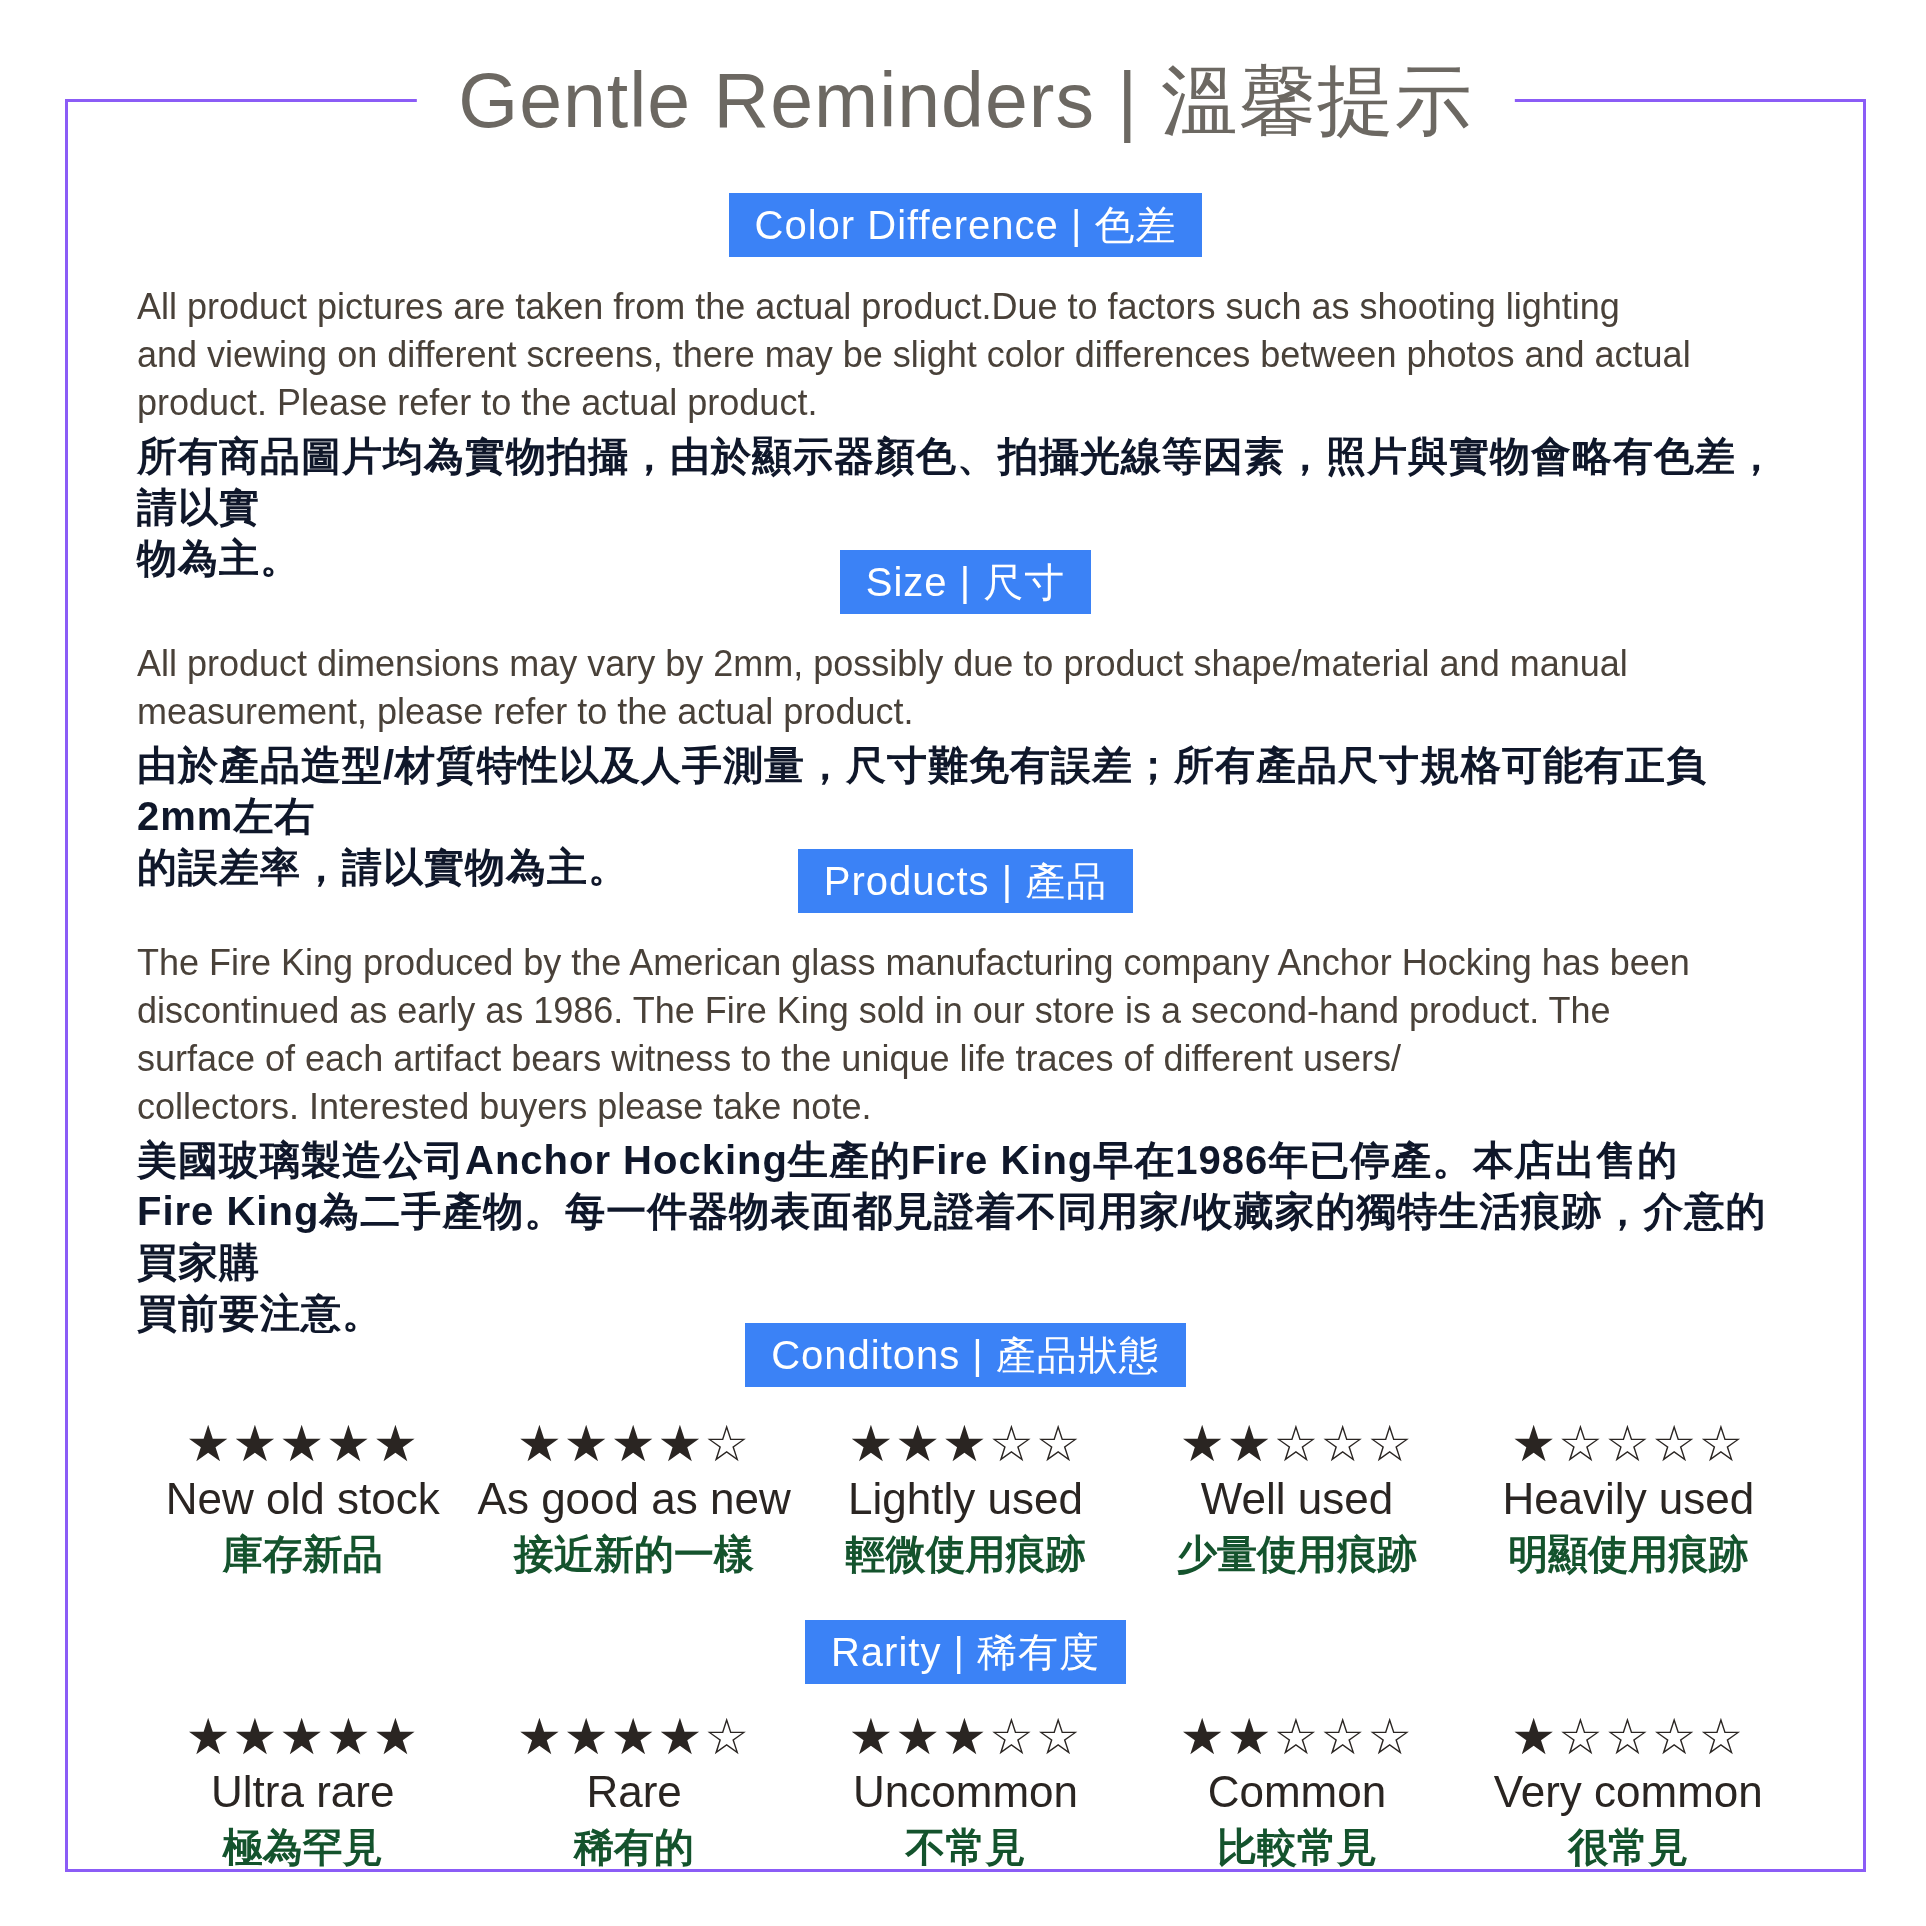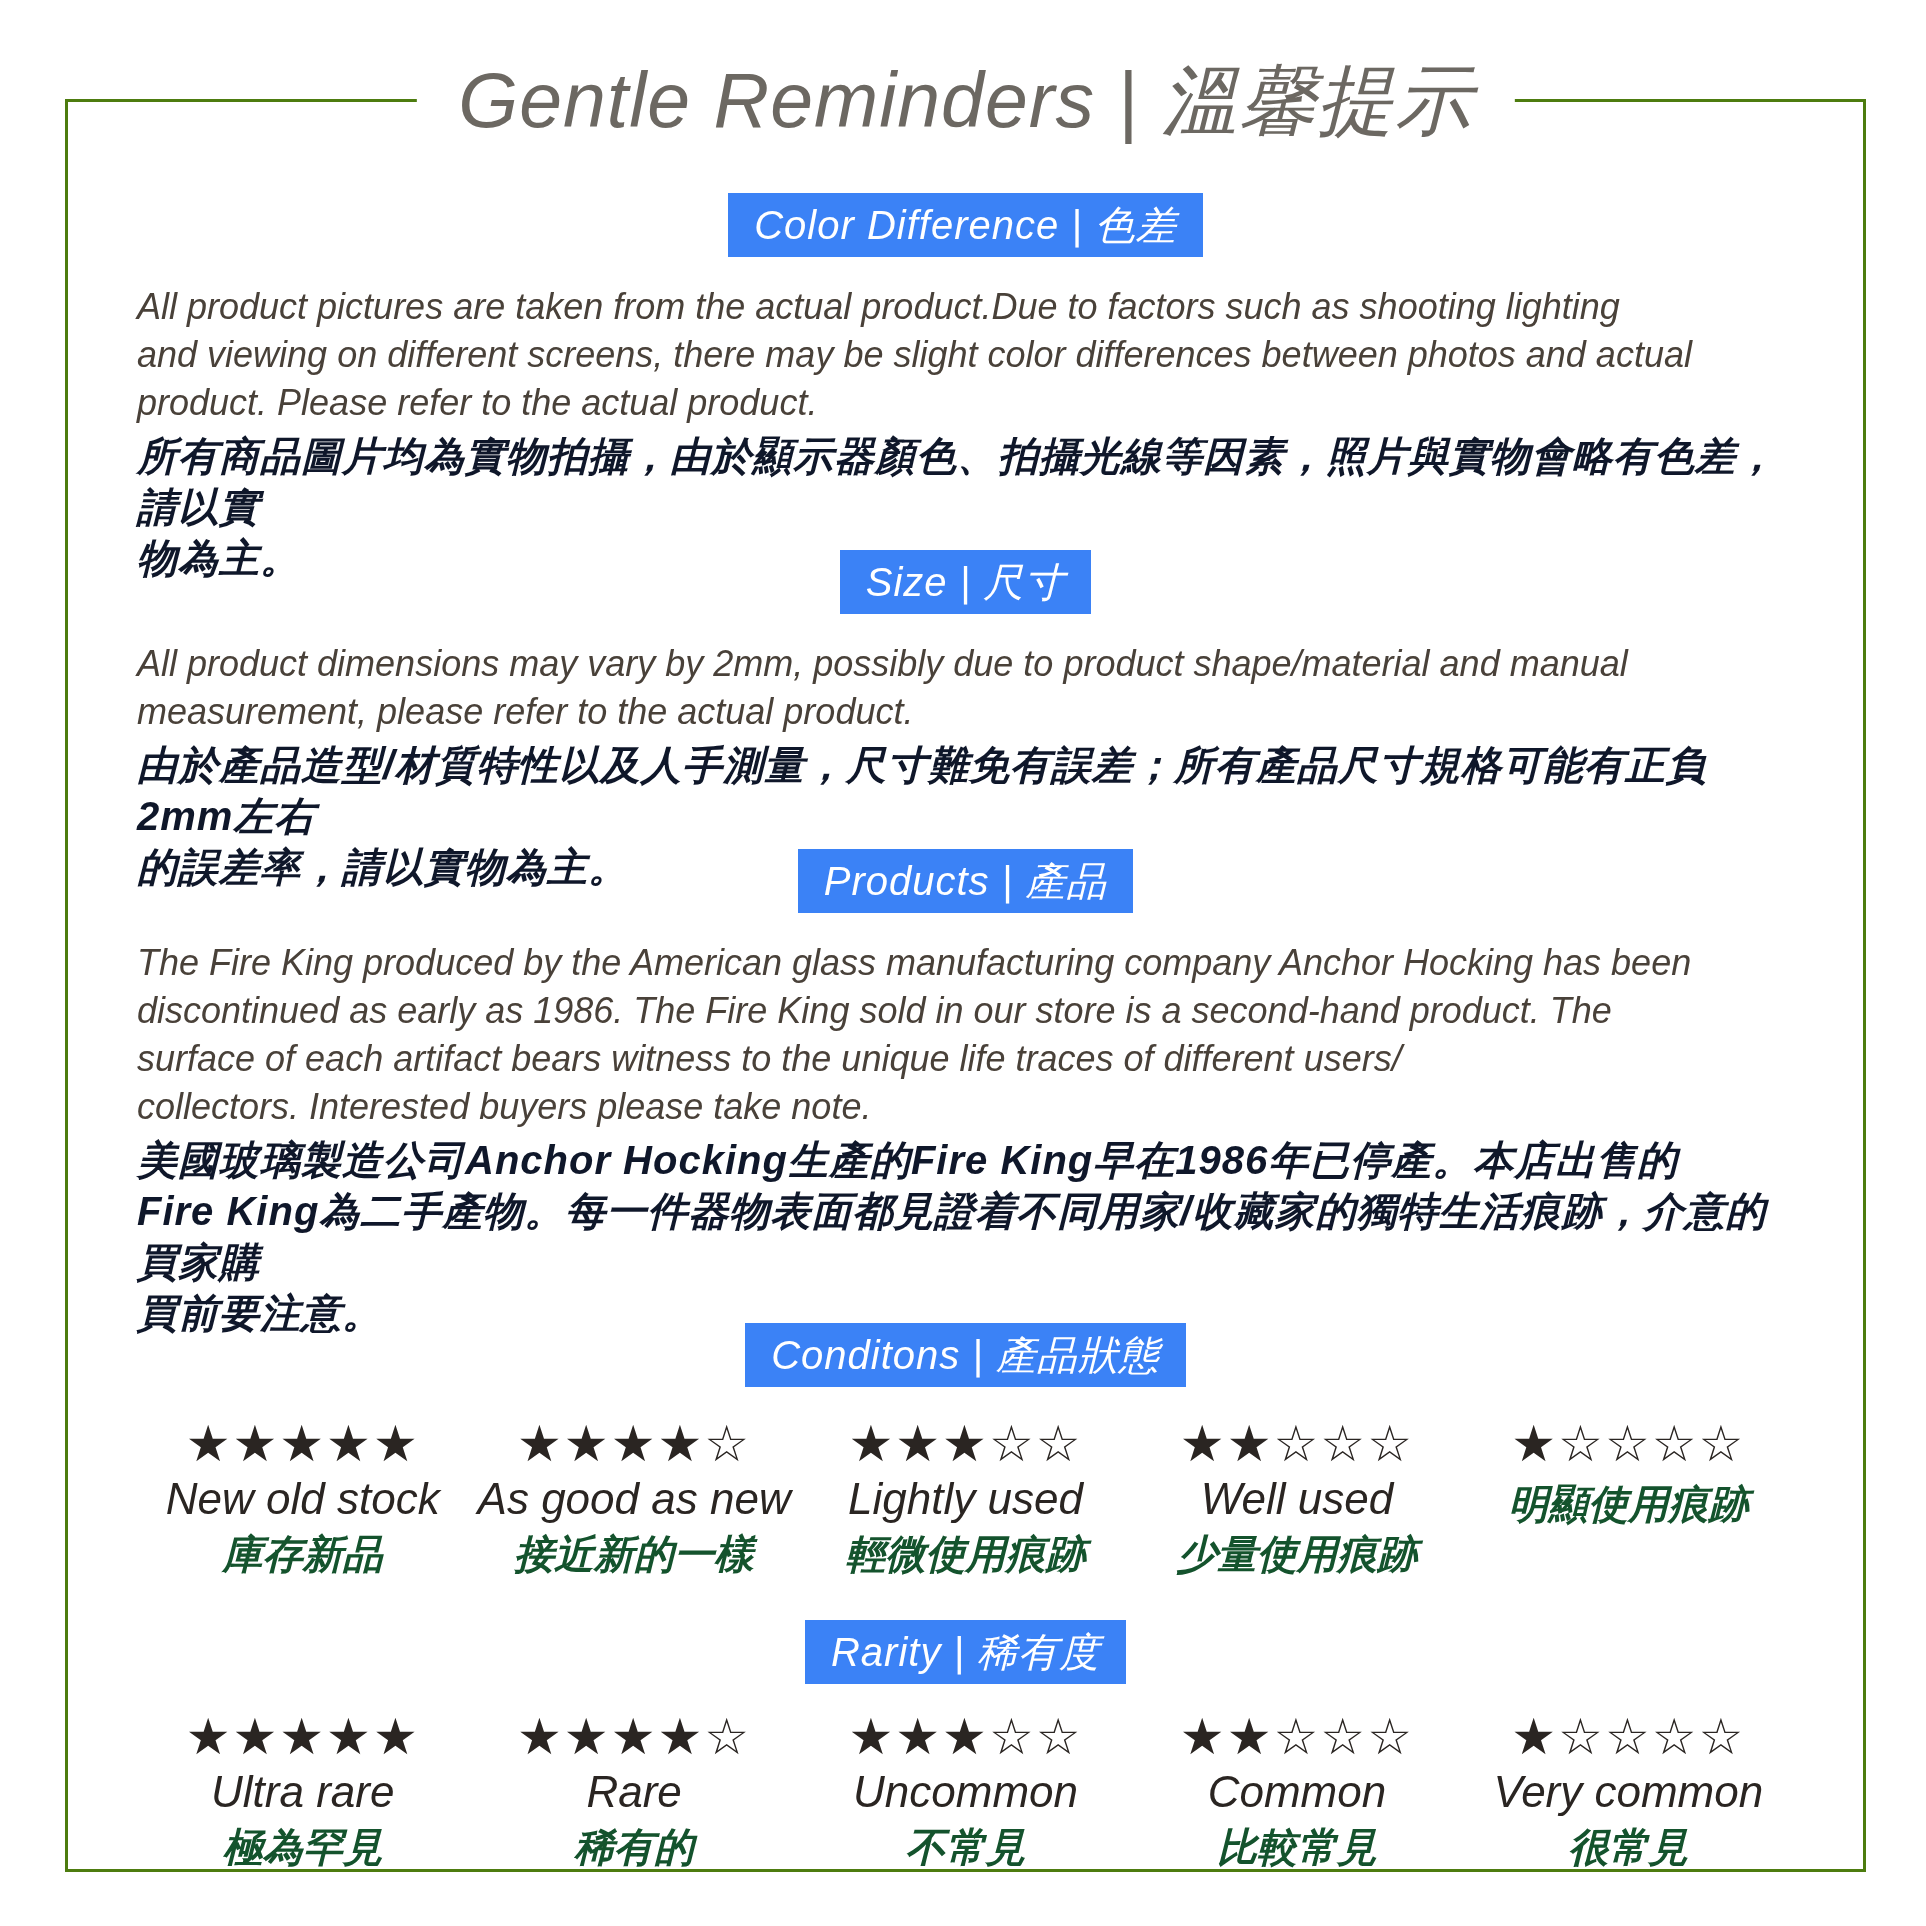--- a/index.html
+++ b/index.html
@@ -3,24 +3,23 @@
 <meta charset="utf-8">
 <style>
   html,body{margin:0;padding:0;background:#ffffff;}
   body{
     width:1927px;height:1927px;position:relative;
     font-family:"Liberation Sans", sans-serif;
     -webkit-text-size-adjust:none;
   }
   .frame{
     position:absolute;left:65px;top:99px;right:61px;bottom:55px;
-    border:3px solid #4d7c0f;
+    border:3px solid #8b5cf6;
     box-sizing:border-box;
     padding:0 69px;
-    font-style:italic;
   }
   .title{
     position:absolute;top:0;left:50%;
     transform:translate(-50%,-50%);
     margin:0;background:#ffffff;
     padding:0 42px;
     font-size:77px;font-weight:normal;letter-spacing:1px;
     color:#6c6862;white-space:nowrap;
   }
   .badge-row{text-align:center;}
@@ -123,20 +122,21 @@
       <div class="label-en">Lightly used</div>
       <div class="label-zh">輕微使用痕跡</div>
     </div>
     <div class="rating-col">
       <div class="stars">★★☆☆☆</div>
       <div class="label-en">Well used</div>
       <div class="label-zh">少量使用痕跡</div>
     </div>
     <div class="rating-col">
       <div class="stars">★☆☆☆☆</div>
+      <div class="label-en">Heavily used</div>
       <div class="label-zh">明顯使用痕跡</div>
     </div>
   </div>
 
   <div class="badge-row b5">
     <span class="badge">Rarity | 稀有度</span>
   </div>
   <div class="rating-row rarity">
     <div class="rating-col">
       <div class="stars">★★★★★</div>

